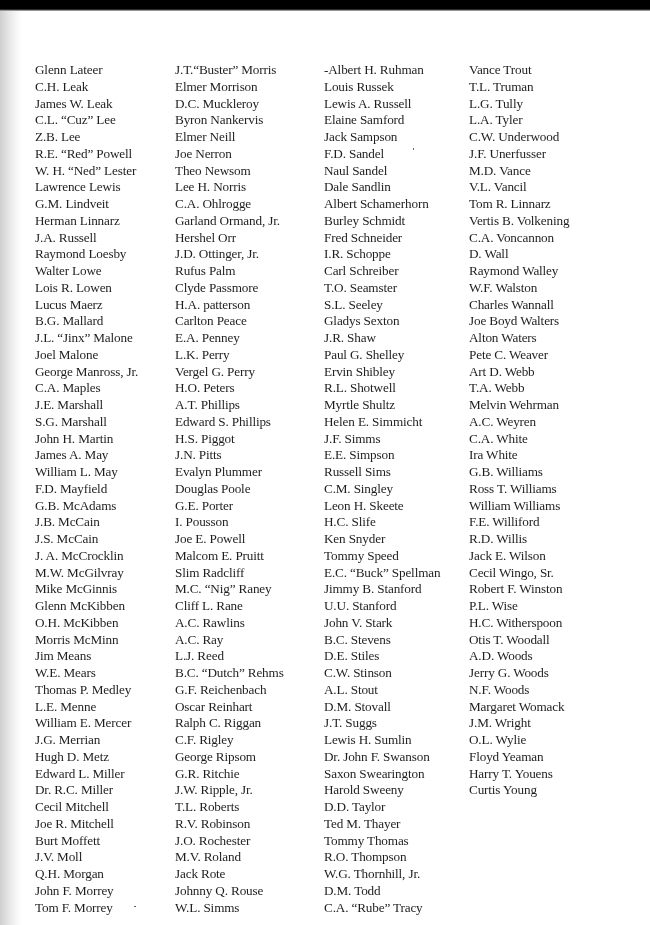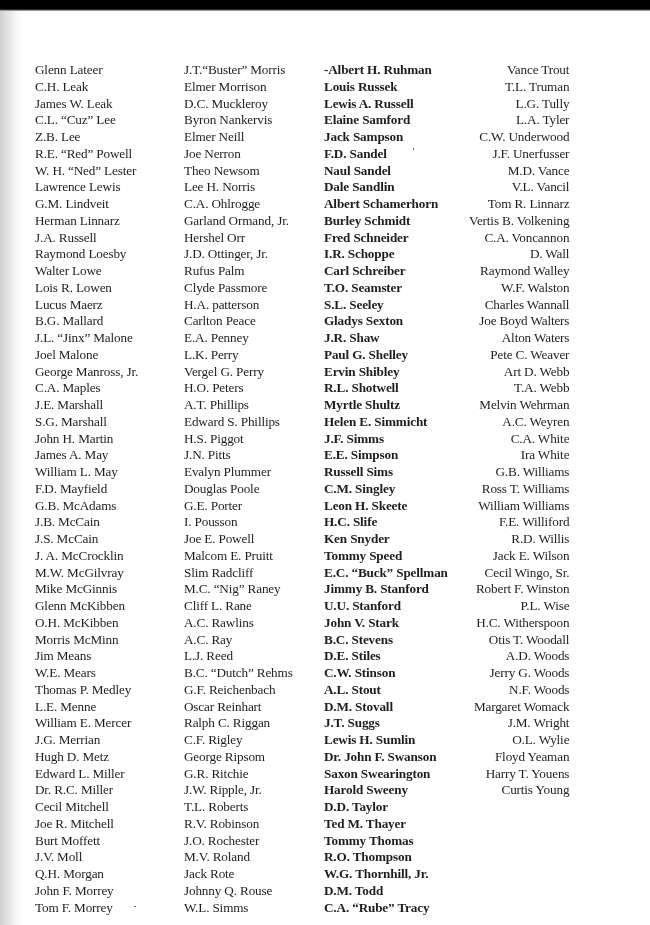--- a/index.html
+++ b/index.html
@@ -44,23 +44,23 @@
     list-style: none;
   }
   .col li {
     font-size: 13.2px;
     line-height: 16.75px;
     height: 16.75px;
     white-space: nowrap;
     letter-spacing: -0.15px;
   }
   #col-1 { left: 35px; }
-  #col-2 { left: 184px; }
-  #col-3 { left: 324px; font-weight: bold; }
-  #col-4 { left: 469px; text-align: right; }
+  #col-2 { left: 175px; }
+  #col-3 { left: 324px; }
+  #col-4 { left: 469px; }
   .speck {
     position: absolute;
     width: 2px; height: 1px;
     background: #666;
   }
 </style>
 </head>
 <body>
 
 <div class="top-band"></div>

